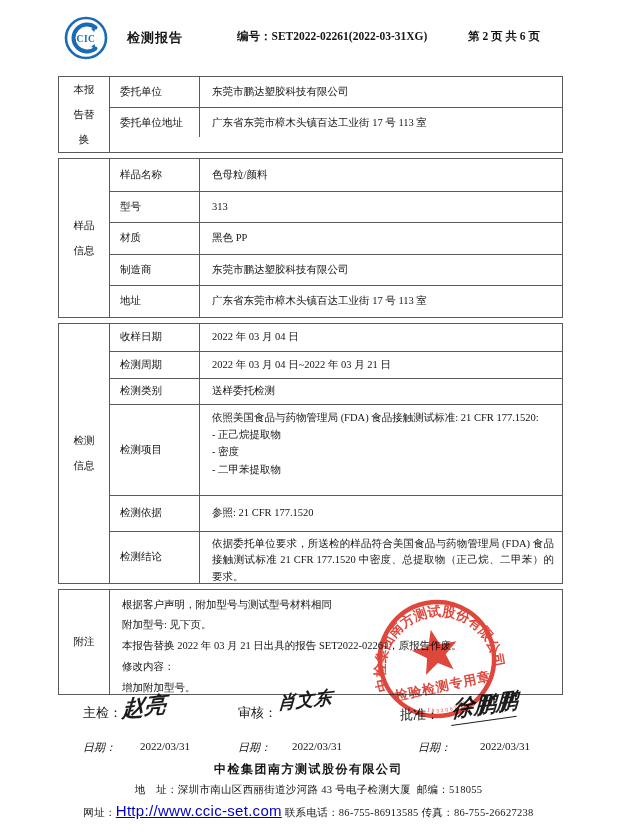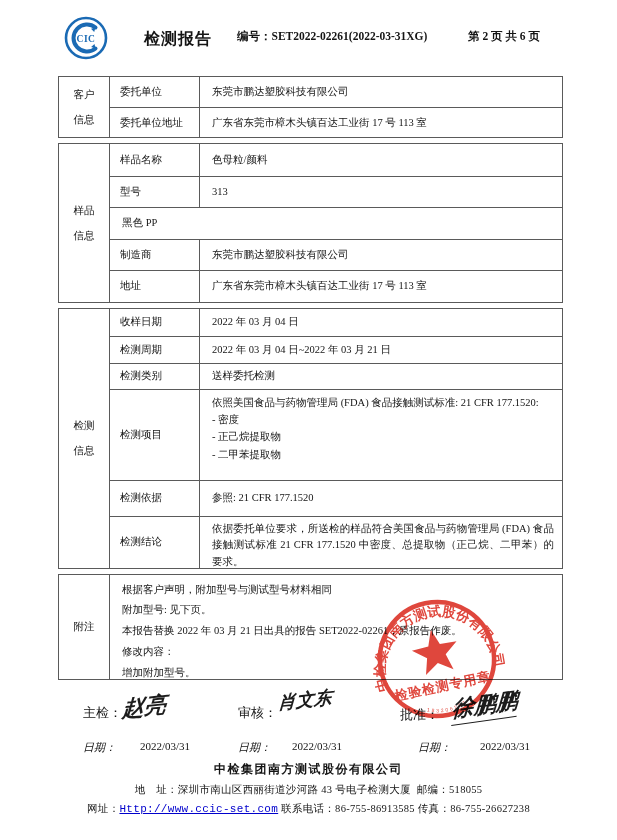--- a/index.html
+++ b/index.html
@@ -11,21 +11,21 @@
   }
   *{margin:0;padding:0;box-sizing:border-box;}
   html,body{background:#fff;}
   #page{
     position:relative;width:617px;height:840px;background:#fff;overflow:hidden;
     font-family:"Liberation Serif","DejaVu Serif",serif;
     font-size:10.5px;color:var(--ink);
   }
   
   .hdr-logo{position:absolute;left:62px;top:14px;width:48px;height:48px;}
-  .hdr-title{position:absolute;left:144px;top:29px;font-size:16px;font-weight:bold;letter-spacing:1px;}
+  .hdr-title{position:absolute;left:127px;top:29px;font-size:13px;font-weight:bold;letter-spacing:1px;}
   .hdr-no{position:absolute;left:237px;top:29px;font-size:11.5px;font-weight:bold;}
   .hdr-page{position:absolute;left:468px;top:29px;font-size:11.5px;font-weight:bold;}
   
   #tablewrap{position:absolute;left:58px;top:76px;width:505px;}
   .tbl{display:flex;border:1px solid var(--bd);background:#fff;}
   .tbl+.tbl{margin-top:5px;}
   .gcell{width:51px;border-right:1px solid var(--bd);display:flex;align-items:center;justify-content:center;text-align:center;}
   .vlabel{display:inline-block;width:2.15em;line-height:25px;word-break:break-all;}
   .rows{flex:1;display:flex;flex-direction:column;}
   .trow{display:flex;}
@@ -55,21 +55,21 @@
   .sig.s3{border-bottom:1.5px solid #1c1c1c;transform:rotate(-8deg) skewX(-12deg);}
   
   .stamp{
     position:absolute;left:366px;top:588px;width:142px;height:142px;
     transform:rotate(-12deg);mix-blend-mode:multiply;opacity:.92;
   }
   
   .footer{position:absolute;left:0;top:761px;width:617px;text-align:center;}
   .f-company{font-size:12px;font-weight:bold;letter-spacing:1.5px;}
   .f-line{font-size:10.5px;margin-top:5px;letter-spacing:.3px;}
-  .f-url{font-family:Liberation Mono, monospace;font-size:11px;color:var(--link-blue);text-decoration:underline;}
+  .f-url{font-family:Liberation Sans, sans-serif;font-size:15px;color:var(--link-blue);text-decoration:underline;}
 </style>
 </head>
 <body>
 
 <div id="page">
 
   <svg class="hdr-logo" viewBox="0 0 48 48">
     <circle cx="24" cy="24" r="20" fill="none" stroke="#1a6ab4" stroke-width="2.6"></circle>
     <path d="M 33.5 13.5 A 13.5 13.5 0 1 0 33.5 34.5" fill="none" stroke="#1a6ab4" stroke-width="4" stroke-linecap="round"></path>
     <path d="M 33.5 13.5 l -4.5 1.2 l 3.2 3.4 z" fill="#1a6ab4"></path>
@@ -77,21 +77,21 @@
     <text x="24" y="28" text-anchor="middle" font-family="Liberation Serif, serif" font-size="9.5" font-weight="bold" fill="#1a6ab4" letter-spacing="0.5">CIC</text>
   </svg>
   <span class="hdr-title">检测报告</span>
   <span class="hdr-no"><span>编号：</span><span>SET2022-02261(2022-03-31XG)</span></span>
   <span class="hdr-page">第 2 页 共 6 页</span>
 
   <div id="tablewrap">
 
     <div class="tbl">
       <div class="gcell">
-          <span class="vlabel">客户信息</span>
+          <span class="vlabel">本报告替换</span>
         </div>
       <div class="rows">
         <div class="trow h30">
           <div class="lcell">委托单位</div>
           <div class="vcell">东莞市鹏达塑胶科技有限公司</div>
         </div>
         <div class="trow h30">
           <div class="lcell">委托单位地址</div>
           <div class="vcell">广东省东莞市樟木头镇百达工业街 17 号 113 室</div>
         </div>
@@ -105,20 +105,21 @@
       <div class="rows">
         <div class="trow h31">
           <div class="lcell">样品名称</div>
           <div class="vcell">色母粒/颜料</div>
         </div>
         <div class="trow h31">
           <div class="lcell">型号</div>
           <div class="vcell">313</div>
         </div>
         <div class="trow h31">
+          <div class="lcell">材质</div>
           <div class="vcell">黑色 PP</div>
         </div>
         <div class="trow h31">
           <div class="lcell">制造商</div>
           <div class="vcell">东莞市鹏达塑胶科技有限公司</div>
         </div>
         <div class="trow h31">
           <div class="lcell">地址</div>
           <div class="vcell">广东省东莞市樟木头镇百达工业街 17 号 113 室</div>
         </div>
@@ -139,22 +140,22 @@
           <div class="vcell">2022 年 03 月 04 日~2022 年 03 月 21 日</div>
         </div>
         <div class="trow t3">
           <div class="lcell">检测类别</div>
           <div class="vcell">送样委托检测</div>
         </div>
         <div class="trow t4">
           <div class="lcell">检测项目</div>
           <div class="vcell multi">
             <div class="pline">依照美国食品与药物管理局 (FDA) 食品接触测试标准: 21 CFR 177.1520:</div>
+            <div class="dashline">- 正己烷提取物</div>
             <div class="dashline">- 密度</div>
-            <div class="dashline">- 正己烷提取物</div>
             <div class="dashline">- 二甲苯提取物</div>
           </div>
         </div>
         <div class="trow t5">
           <div class="lcell">检测依据</div>
           <div class="vcell">参照: 21 CFR 177.1520</div>
         </div>
         <div class="trow t6">
           <div class="lcell">检测结论</div>
           <div class="vcell multi concl">依据委托单位要求，所送检的样品符合美国食品与药物管理局 (FDA) 食品接触测试标准 21 CFR 177.1520 中密度、总提取物（正己烷、二甲苯）的要求。</div>

